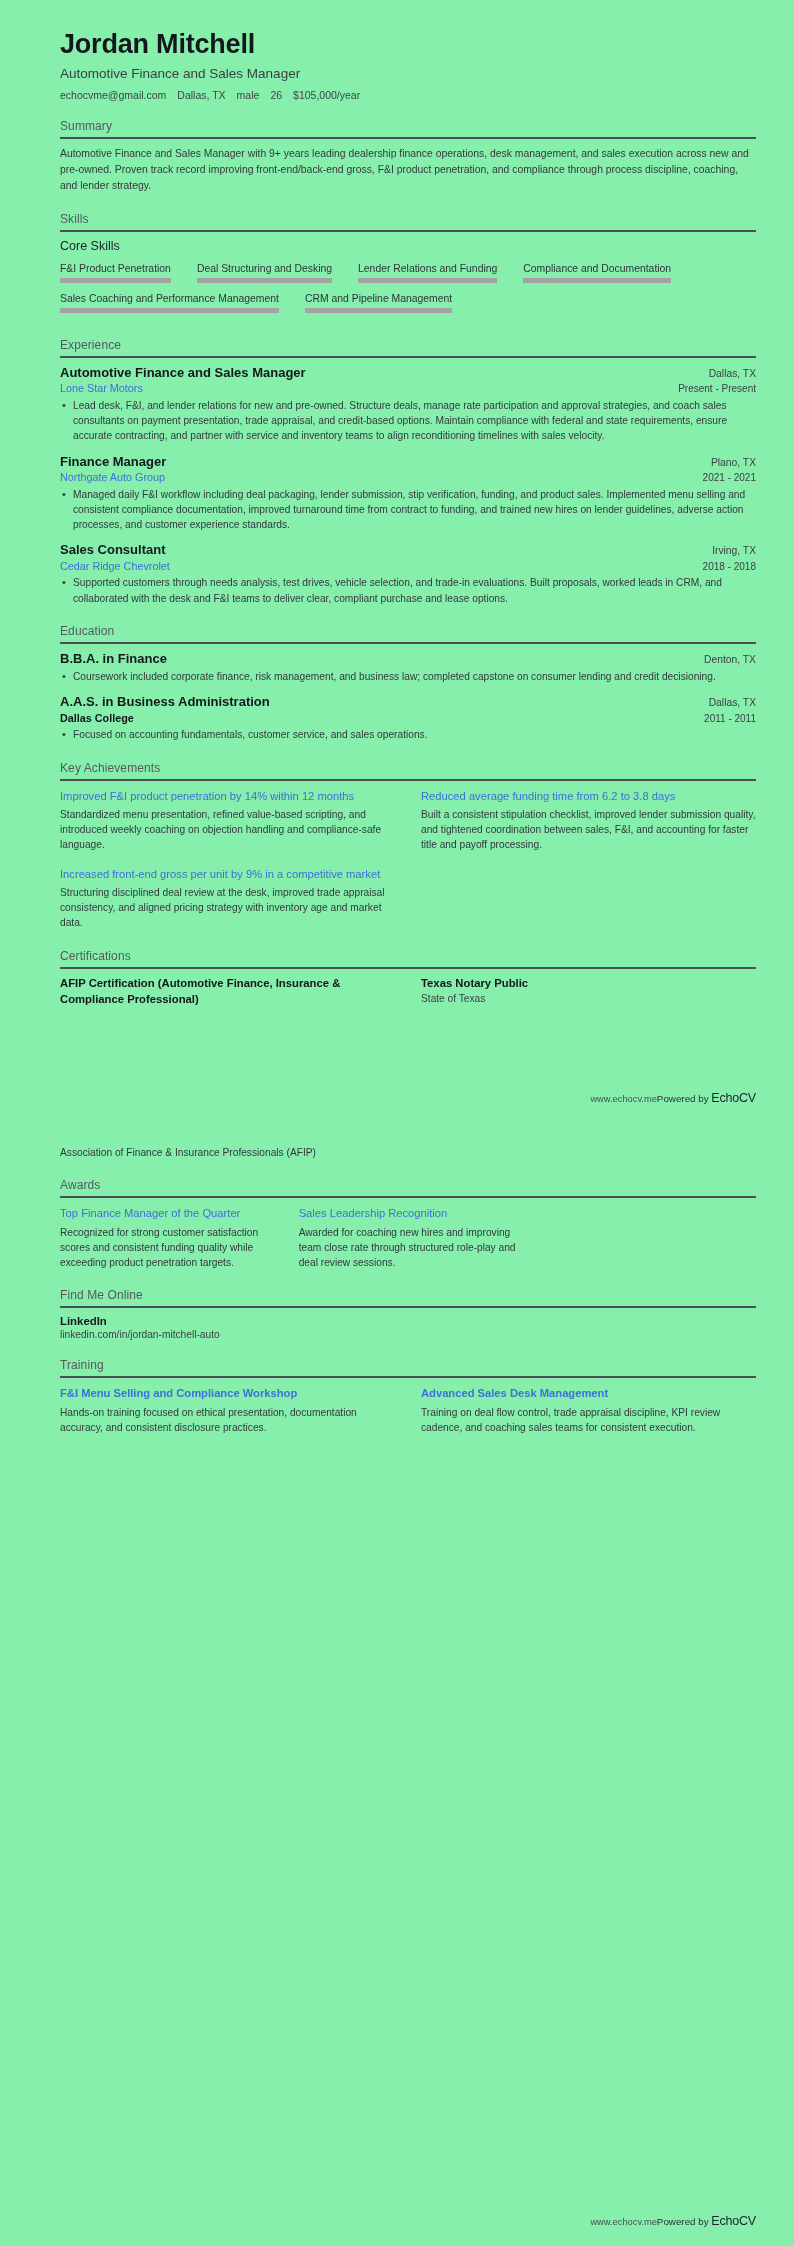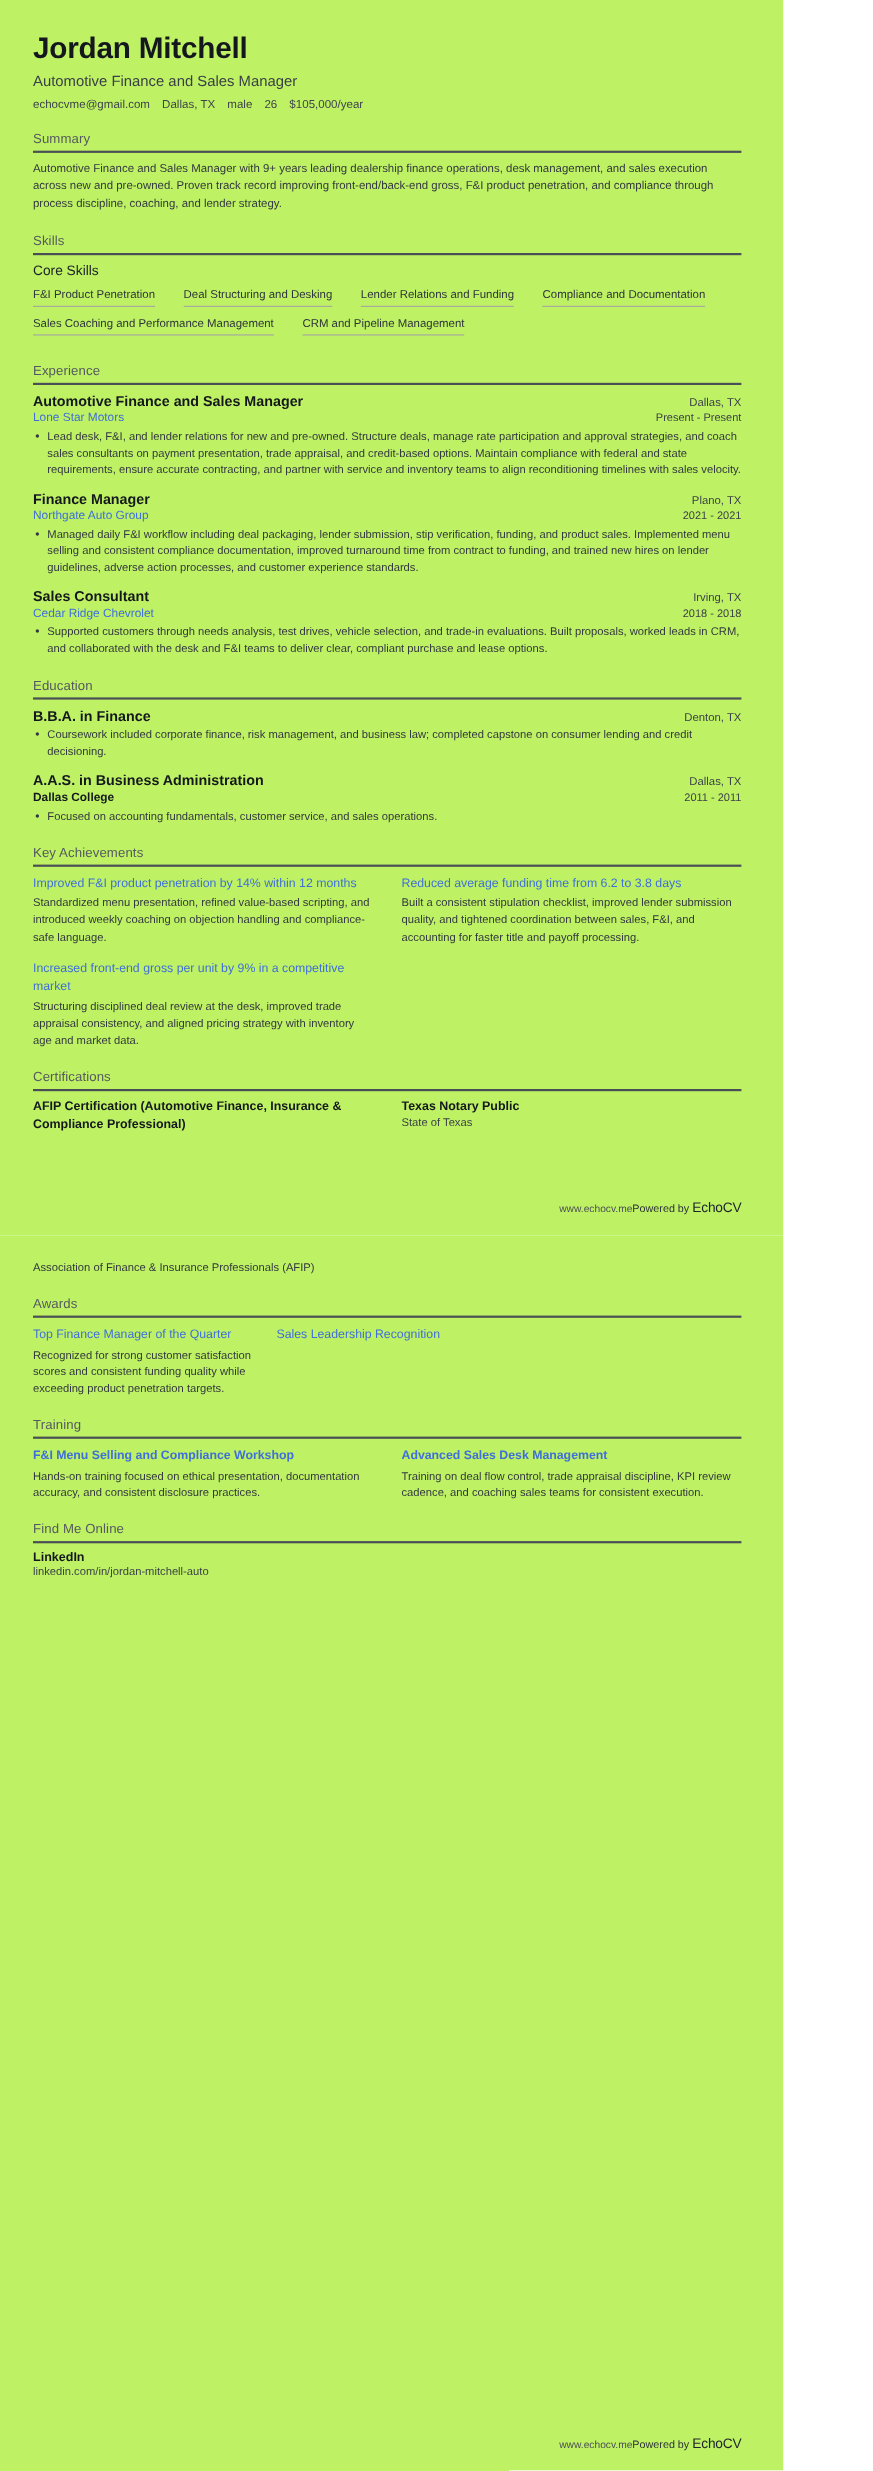--- a/index.html
+++ b/index.html
@@ -7,24 +7,24 @@
     width: 794px;
     background: #ffffff;
   }
   body {
     font-family: "Liberation Sans", sans-serif;
     color: #2b2f33;
     -webkit-font-smoothing: antialiased;
   }
   .page {
     position: relative;
-    width: 712px;
+    width: 794px;
     min-height: 1123px;
-    padding: 30px 38px 0 30px;
-    background: #bef264;
+    padding: 30px 38px 0 60px;
+    background: #86efac;
   }
   .page-2 { padding-top: 8px; min-height: 1123px; }
 
   
   .name {
     font-size: 27px;
     font-weight: bold;
     letter-spacing: -0.2px;
     color: #14181c;
     line-height: 1.1;
@@ -77,21 +77,21 @@
   }
   .skill-list {
     display: flex;
     flex-wrap: wrap;
     gap: 0px 26px;
   }
   .skill-item {
     font-size: 10.4px;
     color: #2f343a;
     padding: 3px 0 4px 0;
-    border-bottom: 1px solid #a3a3a3;
+    border-bottom: 5px solid #a3a3a3;
     margin-bottom: 7px;
     white-space: nowrap;
   }
 
   
   .entry { margin-bottom: 10px; }
   .entry-top, .entry-sub {
     display: flex;
     justify-content: space-between;
     align-items: baseline;
@@ -381,46 +381,47 @@
   <section class="section">
     <div class="section-title">Awards</div>
     <div class="section-rule"></div>
     <div class="grid3">
       <div>
         <div class="card-title">Top Finance Manager of the Quarter</div>
         <div class="card-body">Recognized for strong customer satisfaction scores and consistent funding quality while exceeding product penetration targets.</div>
       </div>
       <div>
         <div class="card-title">Sales Leadership Recognition</div>
+        <div class="card-body">Awarded for coaching new hires and improving team close rate through structured role-play and deal review sessions.</div>
       </div>
       <div></div>
-    </div>
-  </section>
-
-  <section class="section">
-    <div class="section-title">Training</div>
-    <div class="section-rule"></div>
-    <div class="grid2">
-      <div>
-        <div class="card-title bold">F&amp;I Menu Selling and Compliance Workshop</div>
-        <div class="card-body">Hands-on training focused on ethical presentation, documentation accuracy, and consistent disclosure practices.</div>
-      </div>
-      <div>
-        <div class="card-title bold">Advanced Sales Desk Management</div>
-        <div class="card-body">Training on deal flow control, trade appraisal discipline, KPI review cadence, and coaching sales teams for consistent execution.</div>
-      </div>
     </div>
   </section>
 
   <section class="section">
     <div class="section-title">Find Me Online</div>
     <div class="section-rule"></div>
     <div>
       <div class="link-title">LinkedIn</div>
       <div class="link-url">linkedin.com/in/jordan-mitchell-auto</div>
+    </div>
+  </section>
+
+  <section class="section">
+    <div class="section-title">Training</div>
+    <div class="section-rule"></div>
+    <div class="grid2">
+      <div>
+        <div class="card-title bold">F&amp;I Menu Selling and Compliance Workshop</div>
+        <div class="card-body">Hands-on training focused on ethical presentation, documentation accuracy, and consistent disclosure practices.</div>
+      </div>
+      <div>
+        <div class="card-title bold">Advanced Sales Desk Management</div>
+        <div class="card-body">Training on deal flow control, trade appraisal discipline, KPI review cadence, and coaching sales teams for consistent execution.</div>
+      </div>
     </div>
   </section>
 
   <div class="page-footer">
     <div class="footer-left">www.echocv.me</div>
     <div class="footer-right">
       <span>Powered by</span>
       <span class="brand">EchoCV</span>
     </div>
   </div>

